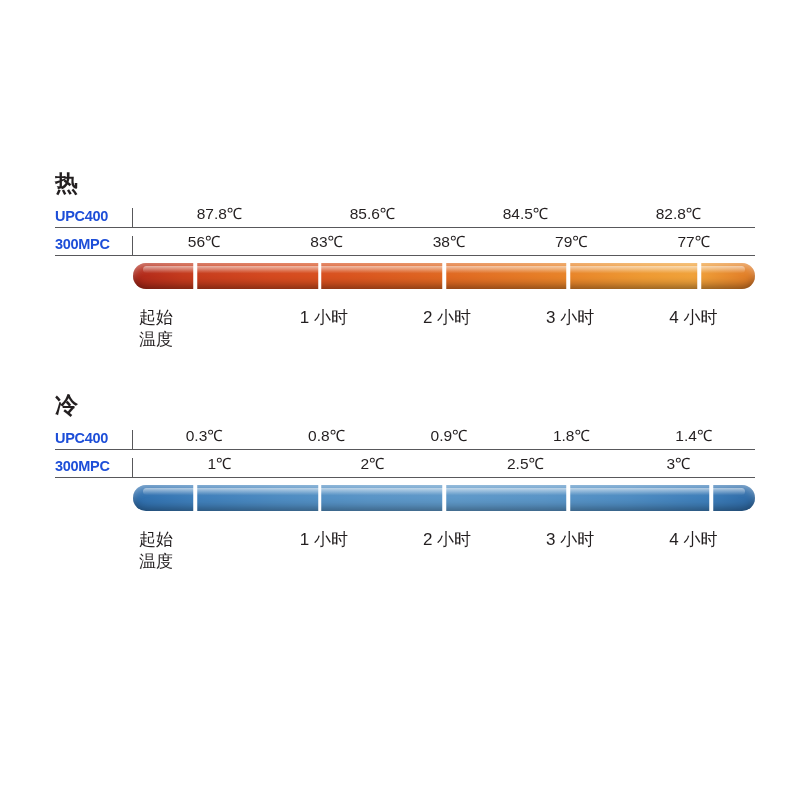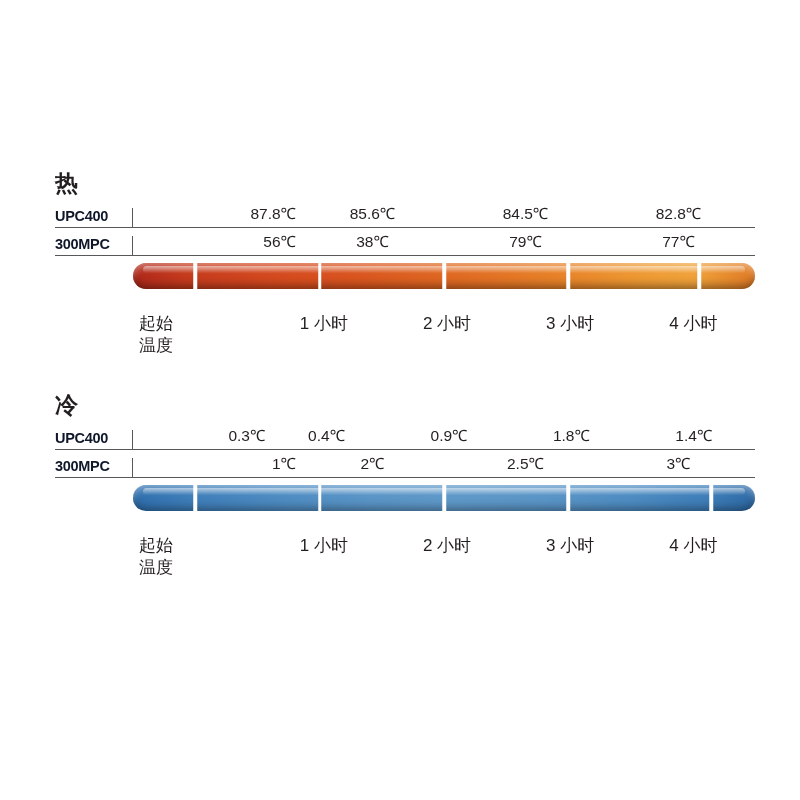--- a/index.html
+++ b/index.html
@@ -49,37 +49,37 @@
     height: 27px;
     border-bottom: 1.4px solid #58585b;
   }
 
   .row-label {
     width: 78px;
     flex: 0 0 78px;
     font-size: 14.5px;
     font-weight: bold;
     letter-spacing: -0.3px;
-    color: #0f172a;
+    color: #1d4ed8;
     padding-bottom: 3px;
     border-right: 1.4px solid #58585b;
     box-sizing: border-box;
   }
   .cells {
     display: flex;
     flex: 1 1 auto;
   }
   .cell {
     flex: 1 1 0;
     text-align: center;
     font-size: 15.5px;
     color: #231f20;
     padding-bottom: 3px;
   }
-  .cell.first { text-align: right; padding-left: 10px; }
+  .cell.first { text-align: center; padding-left: 10px; }
 
   
   .bar-wrap {
     position: relative;
     height: 34px;
     margin-top: 7px;
     padding-left: 78px;
     box-sizing: border-box;
   }
   .bar {
@@ -117,21 +117,21 @@
     width: 3.5px;
     height: 26px;
     background: #ffffff;
     transform: translateX(-1.75px);
   }
 
   
   .xlabels {
     display: flex;
     padding-left: 78px;
-    margin-top: 16px;
+    margin-top: 10px;
     box-sizing: border-box;
   }
   .xlabel {
     flex: 1 1 0;
     text-align: center;
     font-size: 17px;
     line-height: 22px;
     color: #231f20;
   }
   .xlabel.first { text-align: left; padding-left: 6px; }
@@ -154,20 +154,21 @@
           <div class="cell">85.6℃</div>
           <div class="cell">84.5℃</div>
           <div class="cell">82.8℃</div>
         </div>
       </div>
 
       <div class="row">
         <div class="row-label">300MPC</div>
         <div class="cells">
           <div class="cell first">56℃</div>
+          <div class="cell">83℃</div>
           <div class="cell">38℃</div>
           <div class="cell">79℃</div>
           <div class="cell">77℃</div>
         </div>
       </div>
 
     </div>
 
     <div class="bar-wrap">
       <div class="bar hot">
@@ -194,21 +195,21 @@
 
   <div class="section" id="section-cold">
     <div class="section-title">冷</div>
 
     <div class="grid">
 
       <div class="row">
         <div class="row-label">UPC400</div>
         <div class="cells">
           <div class="cell first">0.3℃</div>
-          <div class="cell">0.4℃</div>
+          <div class="cell">0.8℃</div>
           <div class="cell">0.9℃</div>
           <div class="cell">1.8℃</div>
           <div class="cell">1.4℃</div>
         </div>
       </div>
 
       <div class="row">
         <div class="row-label">300MPC</div>
         <div class="cells">
           <div class="cell first">1℃</div>

